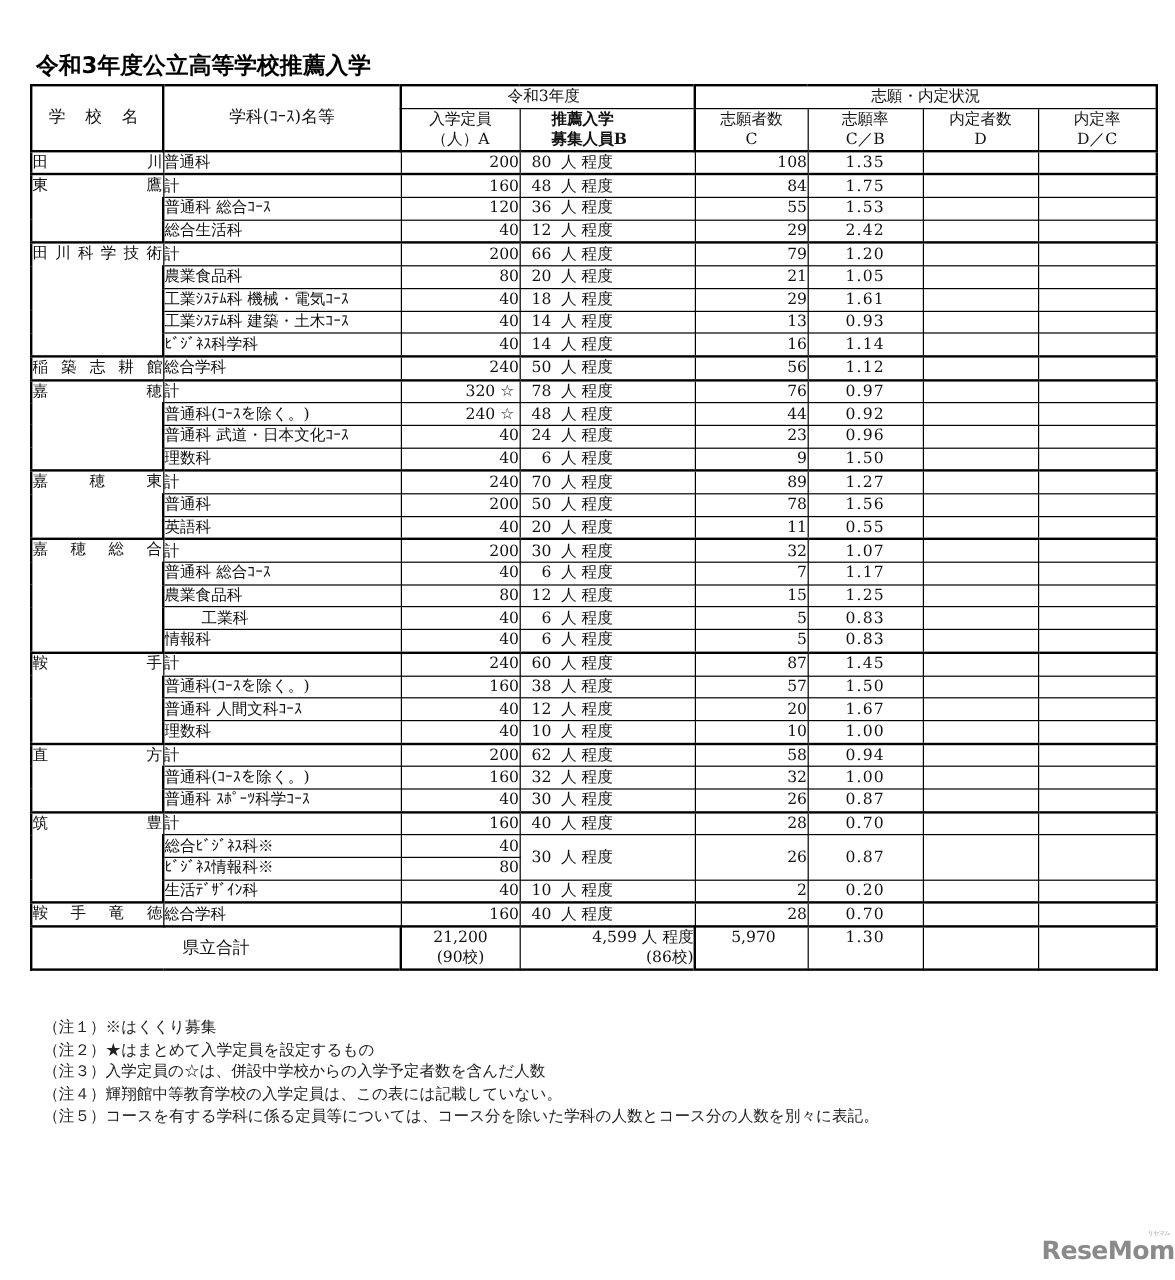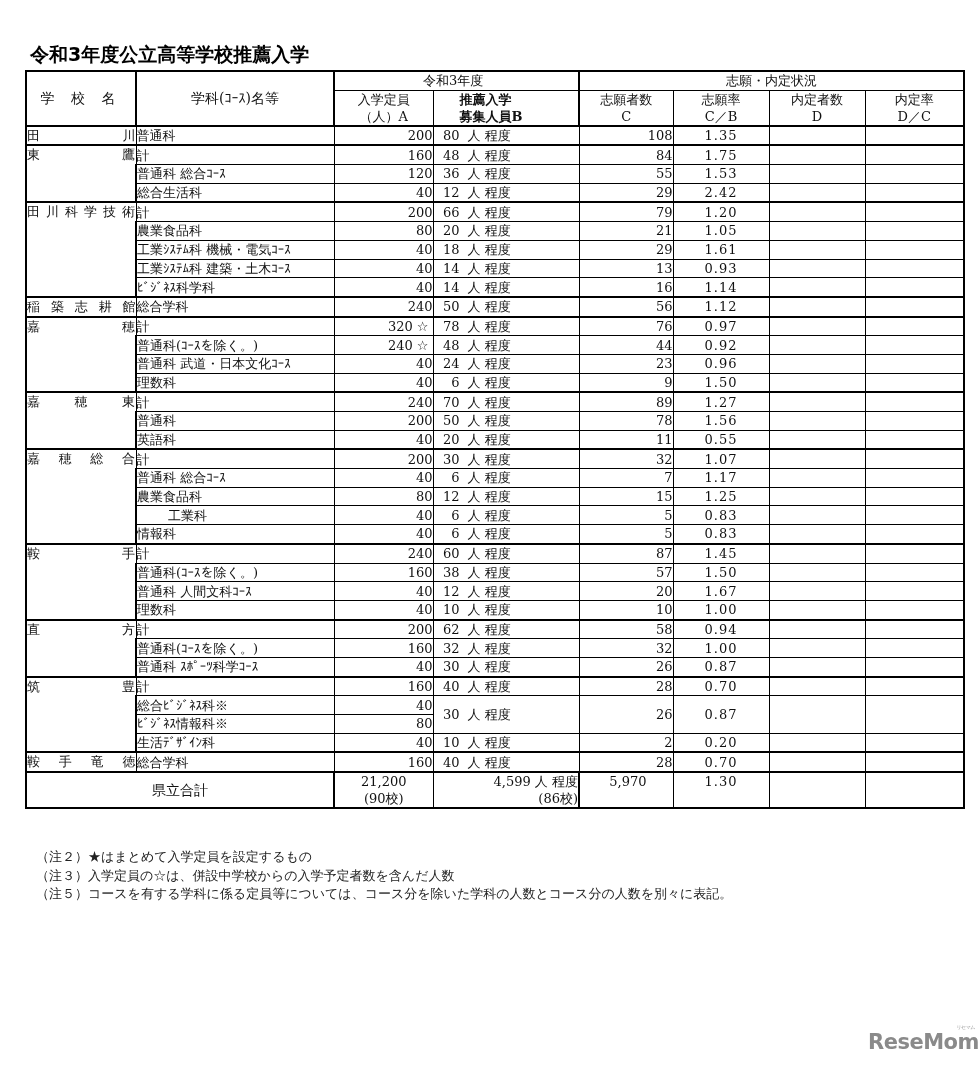--- a/index.html
+++ b/index.html
@@ -390,18 +390,20 @@
       <td class="rec" style="border-top:2.5px solid #000;border-right:2.5px solid #000"><span>4,599</span> <span>人 程度</span><br><span style="padding-left:32px">(86校)</span></td>
       <td class="app" style="border-top:2.5px solid #000">5,970</td>
       <td class="rate" style="border-top:2.5px solid #000">1.30</td>
       <td style="border-top:2.5px solid #000"></td>
       <td style="border-top:2.5px solid #000"></td>
     </tr>
   </tfoot>
 </table>
 
 <div class="notes">
+  <div>（注１）※はくくり募集</div>
   <div>（注２）★はまとめて入学定員を設定するもの</div>
   <div>（注３）入学定員の☆は、併設中学校からの入学予定者数を含んだ人数</div>
+  <div>（注４）輝翔館中等教育学校の入学定員は、この表には記載していない。</div>
   <div>（注５）コースを有する学科に係る定員等については、コース分を除いた学科の人数とコース分の人数を別々に表記。</div>
 </div>
 
 <div class="logo"><span>ReseMom</span><span class="sub">リセマム</span></div>
 
 </body></html>

